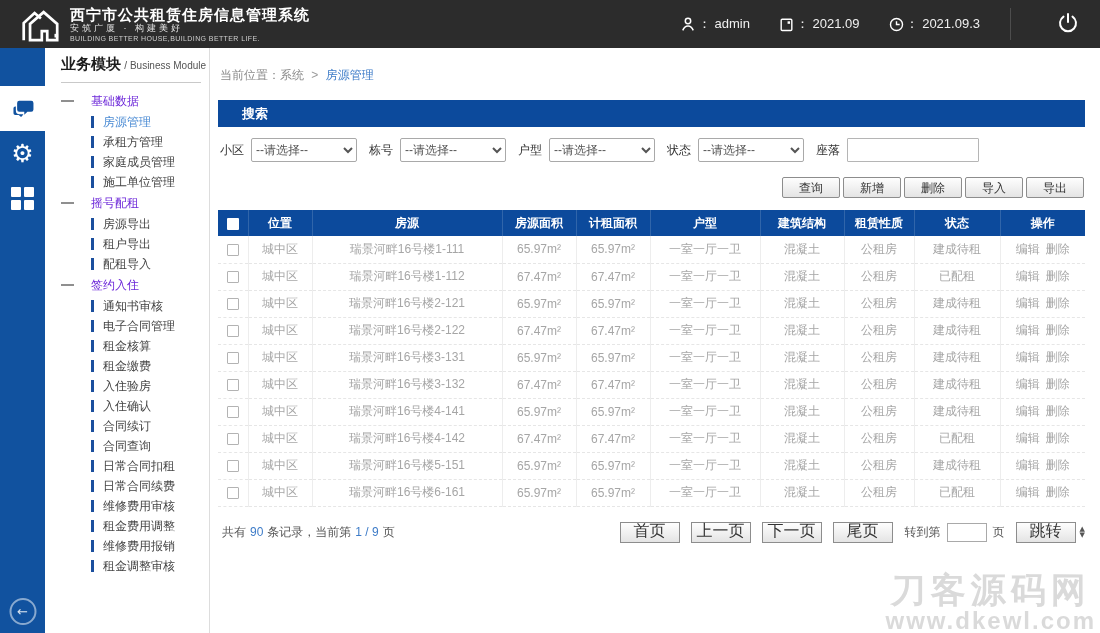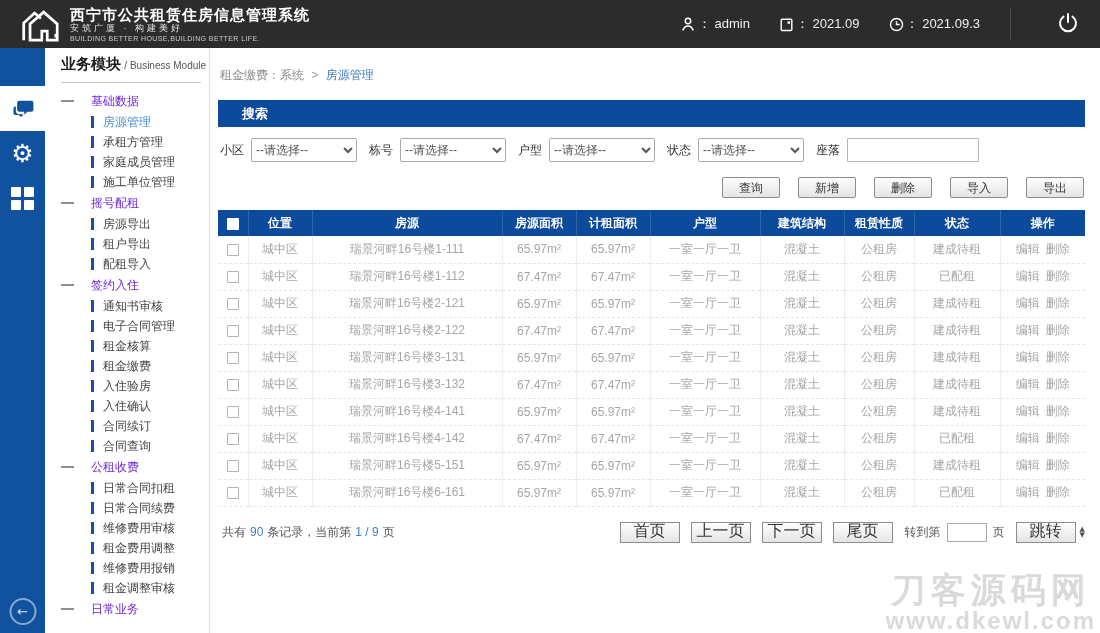--- a/index.html
+++ b/index.html
@@ -49,21 +49,21 @@
   .breadcrumb{color:#8a8a8a;margin-bottom:16px;margin-left:2px;}
   .breadcrumb a{color:#3e7cc8;text-decoration:none;cursor:pointer;}
   .bc-sep{margin:0 4px;color:#9a9a9a;}
 
   .panel-header{background:#0c4a9c;color:#fff;height:27px;line-height:27px;padding-left:24px;font-size:13px;font-weight:bold;}
   .filters{display:flex;align-items:center;padding:11px 0 0 2px;}
   .filter-group{display:flex;align-items:center;margin-right:12px;}
   .filter-group label{margin-right:7px;color:#333;white-space:nowrap;}
   .filters select{width:106px;height:24px;border:1px solid #a9a9a9;color:#555;font-size:12px;background:#fff;border-radius:2px;}
   .filters input[type="text"]{width:132px;height:24px;border:1px solid #b5b5b5;border-radius:1px;padding:0 4px;font-size:12px;}
-  .toolbar{display:flex;justify-content:flex-end;gap:18px;padding:15px 1px 0 0;}
+  .toolbar{display:flex;justify-content:flex-end;gap:3px;padding:15px 1px 0 0;}
   .btn{width:58px;height:21px;border:1px solid #8d8d8d;border-radius:2px;background:linear-gradient(#fefefe,#e4e4e4);font-size:12px;color:#333;cursor:pointer;font-family:inherit;line-height:18px;}
 
   
   table{width:100%;border-collapse:collapse;margin-top:12px;table-layout:fixed;}
   thead th{background:#0c4a9c;color:#fff;height:26px;font-size:12px;font-weight:bold;border-right:1px solid rgba(255,255,255,.15);text-align:center;}
   thead th:last-child{border-right:none;}
   tbody td{height:27px;text-align:center;color:#a6a6a6;border-right:1px solid #ededed;border-bottom:1px dashed #e6e6e6;overflow:hidden;white-space:nowrap;font-size:12px;}
   tbody td:last-child{border-right:none;}
   .cb{display:inline-block;width:12px;height:12px;border:1px solid #b3b3b3;background:#fff;border-radius:1px;vertical-align:middle;cursor:pointer;}
   .cb-header{display:inline-block;width:12px;height:12px;background:#fff;border-radius:1px;vertical-align:middle;cursor:pointer;}
@@ -249,24 +249,20 @@
           <span>入住确认</span>
         </div>
         <div class="menu-item">
           <span class="menu-bar"></span>
           <span>合同续订</span>
         </div>
         <div class="menu-item">
           <span class="menu-bar"></span>
           <span>合同查询</span>
         </div>
-        <div class="menu-section-label">
-          <span class="dash"></span>
-          <span>公租收费</span>
-        </div>
         <div class="menu-item">
           <span class="menu-bar"></span>
           <span>日常合同扣租</span>
         </div>
         <div class="menu-item">
           <span class="menu-bar"></span>
           <span>日常合同续费</span>
         </div>
         <div class="menu-item">
           <span class="menu-bar"></span>
@@ -276,31 +272,27 @@
           <span class="menu-bar"></span>
           <span>租金费用调整</span>
         </div>
         <div class="menu-item">
           <span class="menu-bar"></span>
           <span>维修费用报销</span>
         </div>
         <div class="menu-item">
           <span class="menu-bar"></span>
           <span>租金调整审核</span>
-        </div>
-        <div class="menu-section-label">
-          <span class="dash"></span>
-          <span>日常业务</span>
         </div>
       </div>
   </aside>
 
   <main>
     <div class="breadcrumb">
-      <span>租金缴费：系统</span>
+      <span>当前位置：系统</span>
       <span class="bc-sep">&gt;</span>
       <a>房源管理</a>
     </div>
 
     <section class="panel">
       <div class="panel-header">搜索</div>
       <div class="filters" id="filters">
           <div class="filter-group">
             <label>小区</label>
             <select><option>--请选择--</option></select>

